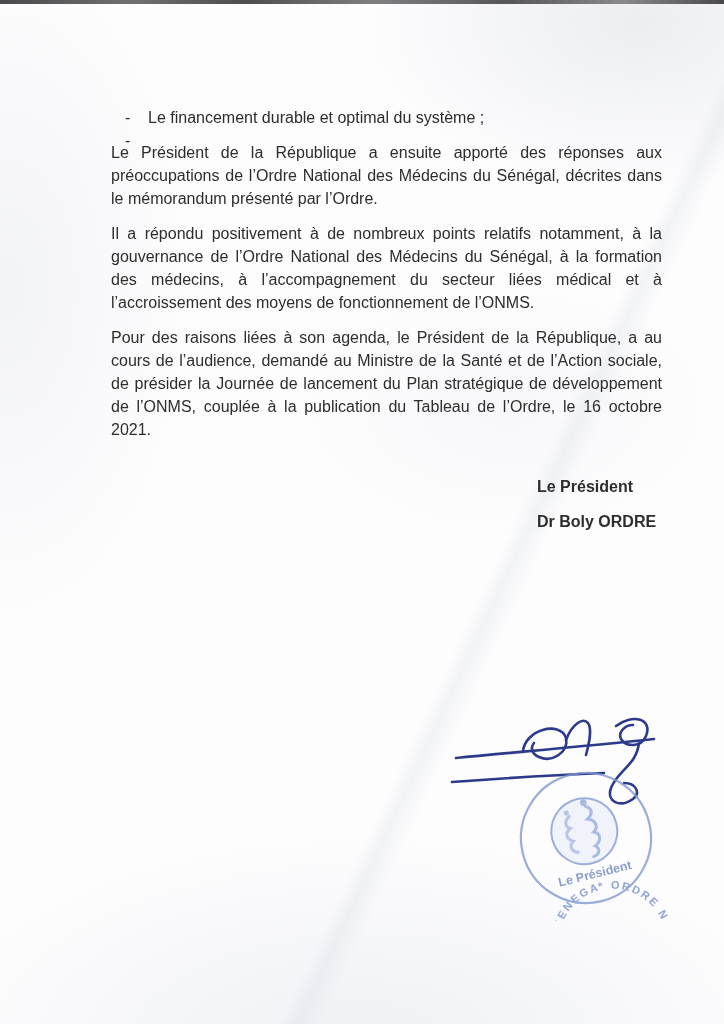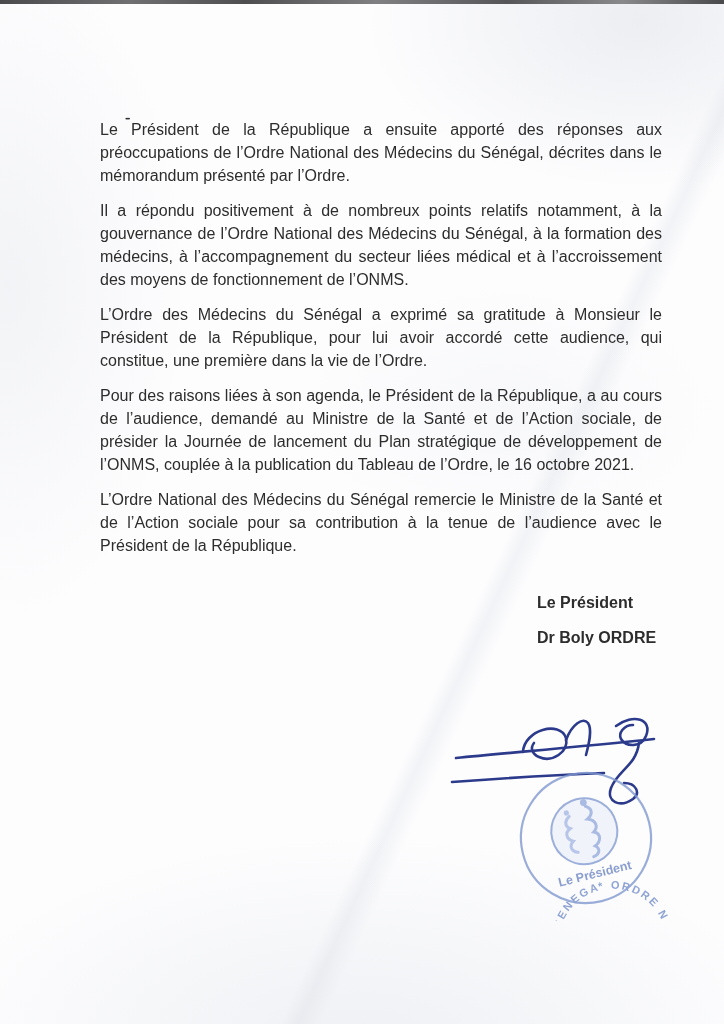--- a/index.html
+++ b/index.html
@@ -23,50 +23,49 @@
     background:linear-gradient(90deg,#2b2b2d 0%,#57575a 18%,#2f2f31 34%,#6a6a6d 52%,#3a3a3c 70%,#77777a 86%,#2c2c2e 100%);
     opacity:.85;
   }
   .content {
     position:absolute; left:100px; top:106px; width:562px;
     font-size:16px; line-height:23px;
   }
   ul.bullets { list-style:none; margin:0 0 12px 0; padding:0; }
   ul.bullets li { position:relative; padding-left:48px; text-align:justify; }
   ul.bullets .dash { position:absolute; left:25px; top:0; }
-  .content p { margin:0 0 12px 0; text-align:justify; }
+  .content p { margin:0 0 12px 11px; text-align:justify; }
   .sig-block { margin-top:34px; margin-left:437px; font-weight:bold; }
   .sig-block .sig-title { margin-bottom:12px; }
   .signature-svg { position:absolute; left:438px; top:710px; }
   .stamp-svg { position:absolute; left:505px; top:757px; }
   .stamp-ring-text { font-family:"Liberation Sans", sans-serif; font-weight:bold; }
 </style>
 </head>
 <body>
 
 <div class="page">
 
   <div class="scan-edge"></div>
 
   <div class="content">
 
     <ul class="bullets">
       <li>
         <span class="dash">-</span>
+        <span>Le financement durable et optimal du système ;</span>
       </li>
       <li>
         <span class="dash">-</span>
       </li>
     </ul>
 
     <p>Le Président de la République a ensuite apporté des réponses aux préoccupations de l’Ordre National des Médecins du Sénégal, décrites dans le mémorandum présenté par l’Ordre.</p>
     <p>Il a répondu positivement à de nombreux points relatifs notamment, à la gouvernance de l’Ordre National des Médecins du Sénégal, à la formation des médecins, à l’accompagnement du secteur liées médical et à l’accroissement des moyens de fonctionnement de l’ONMS.</p>
-    <p>L’Ordre des Médecins du Sénégal a exprimé sa gratitude à Monsieur le Président de la République, pour lui avoir accordé cette audience, qui constitue, une première dans la vie de l’Ordre.</p>
     <p>Pour des raisons liées à son agenda, le Président de la République, a au cours de l’audience, demandé au Ministre de la Santé et de l’Action sociale, de présider la Journée de lancement du Plan stratégique de développement de l’ONMS, couplée à la publication du Tableau de l’Ordre, le 16 octobre 2021.</p>
-    <p>L’Ordre National des Médecins du Sénégal remercie le Ministre de la Santé et de l’Action sociale pour sa contribution à la tenue de l’audience avec le Président de la République.</p>
 
     <div class="sig-block">
       <div class="sig-title">Le Président</div>
       <div class="sig-name">Dr Boly ORDRE</div>
     </div>
 
   </div>
 
   <svg class="signature-svg" width="240" height="100" viewBox="0 0 240 100">
     <g fill="none" stroke="#2c3a8c" stroke-width="2.6" stroke-linecap="round">

